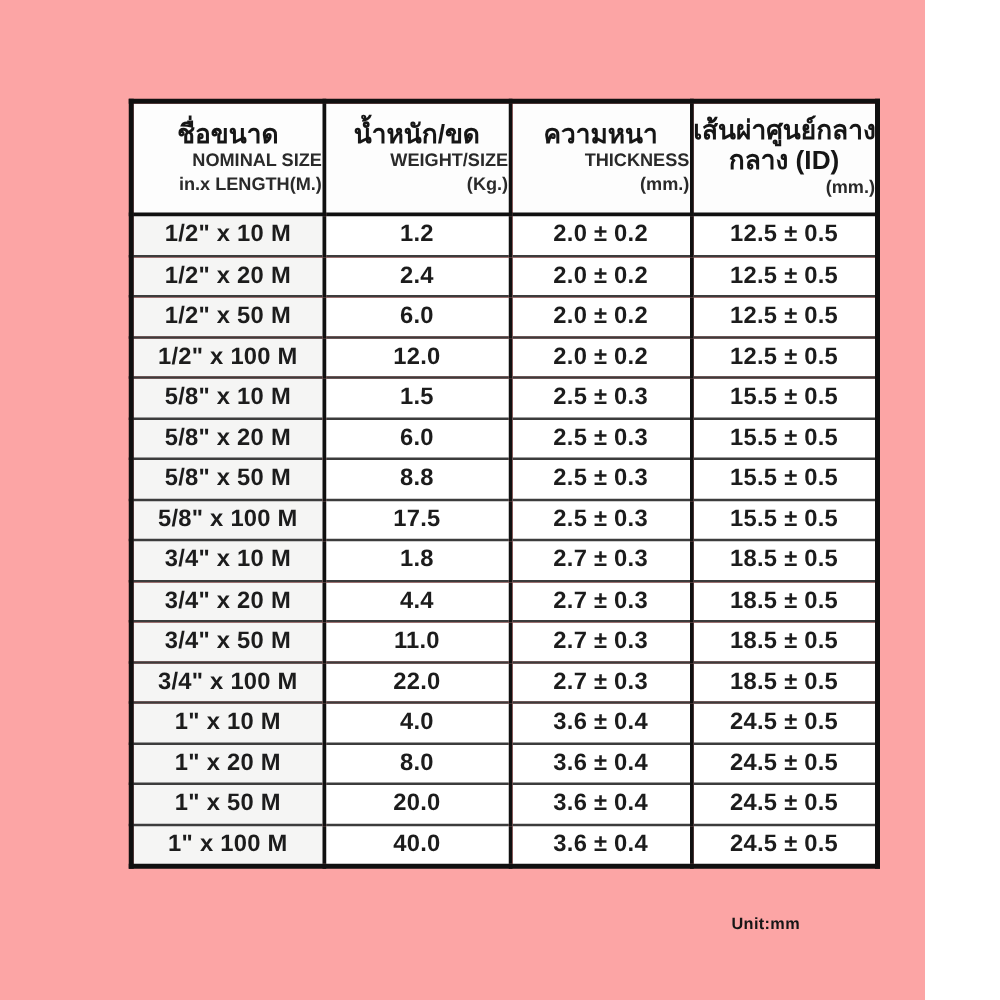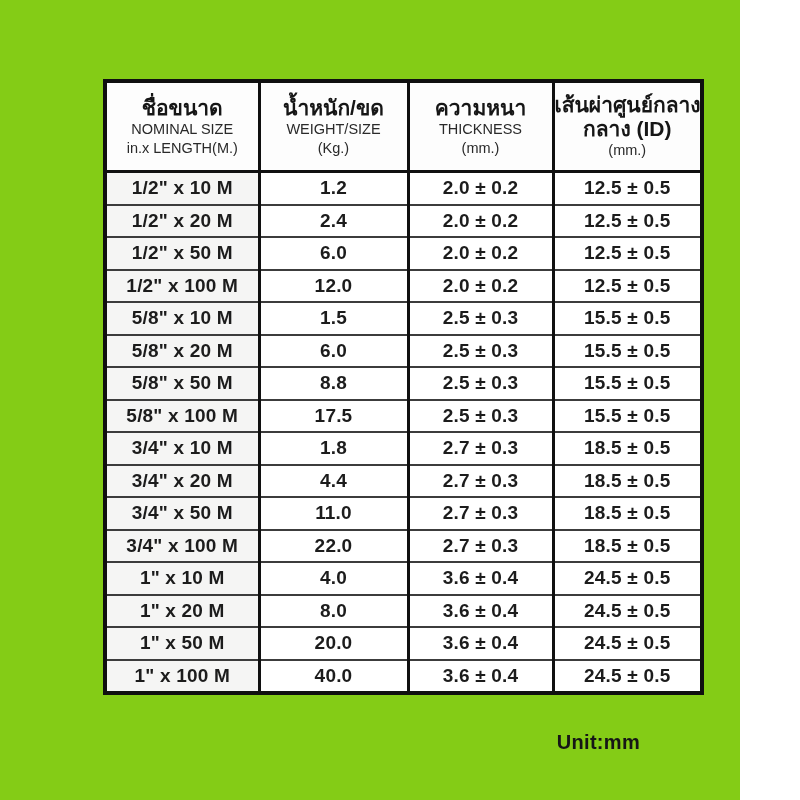--- a/index.html
+++ b/index.html
@@ -5,21 +5,21 @@
   html, body {
     margin: 0;
     padding: 0;
     background: #ffffff;
     font-family: "Liberation Sans", "DejaVu Sans", sans-serif;
   }
   .page {
     position: relative;
     width: 740px;
     height: 800px;
-    background: #84cc16;
+    background: #fca5a5;
     overflow: hidden;
   }
   table.spec-table {
     position: absolute;
     left: 103px;
     top: 79px;
     width: 597px;
     border-collapse: collapse;
     table-layout: fixed;
     border: 4px solid #101010;
@@ -47,39 +47,40 @@
     border-bottom: 3px solid #101010;
   }
   .h-lg {
     font-size: 21px;
     font-weight: 700;
     line-height: 1.15;
     color: #161616;
   }
   .h-sm {
     font-size: 14.5px;
-    font-weight: 400;
+    font-weight: 700;
     line-height: 1.3;
     color: #2a2a2a;
+    text-align: right;
   }
   tbody td {
     height: 30.5px;
     font-size: 19px;
     font-weight: 700;
     background: #ffffff;
     letter-spacing: 0.2px;
   }
   tbody td.c0 {
     background: #f5f5f4;
   }
   .unit-label {
     position: absolute;
     top: 731px;
     right: 100px;
-    font-size: 20px;
+    font-size: 13px;
     font-weight: 700;
     color: #161616;
     letter-spacing: 0.3px;
   }
 </style>
 </head>
 <body>
 
 <div class="page">
   <table class="spec-table">

